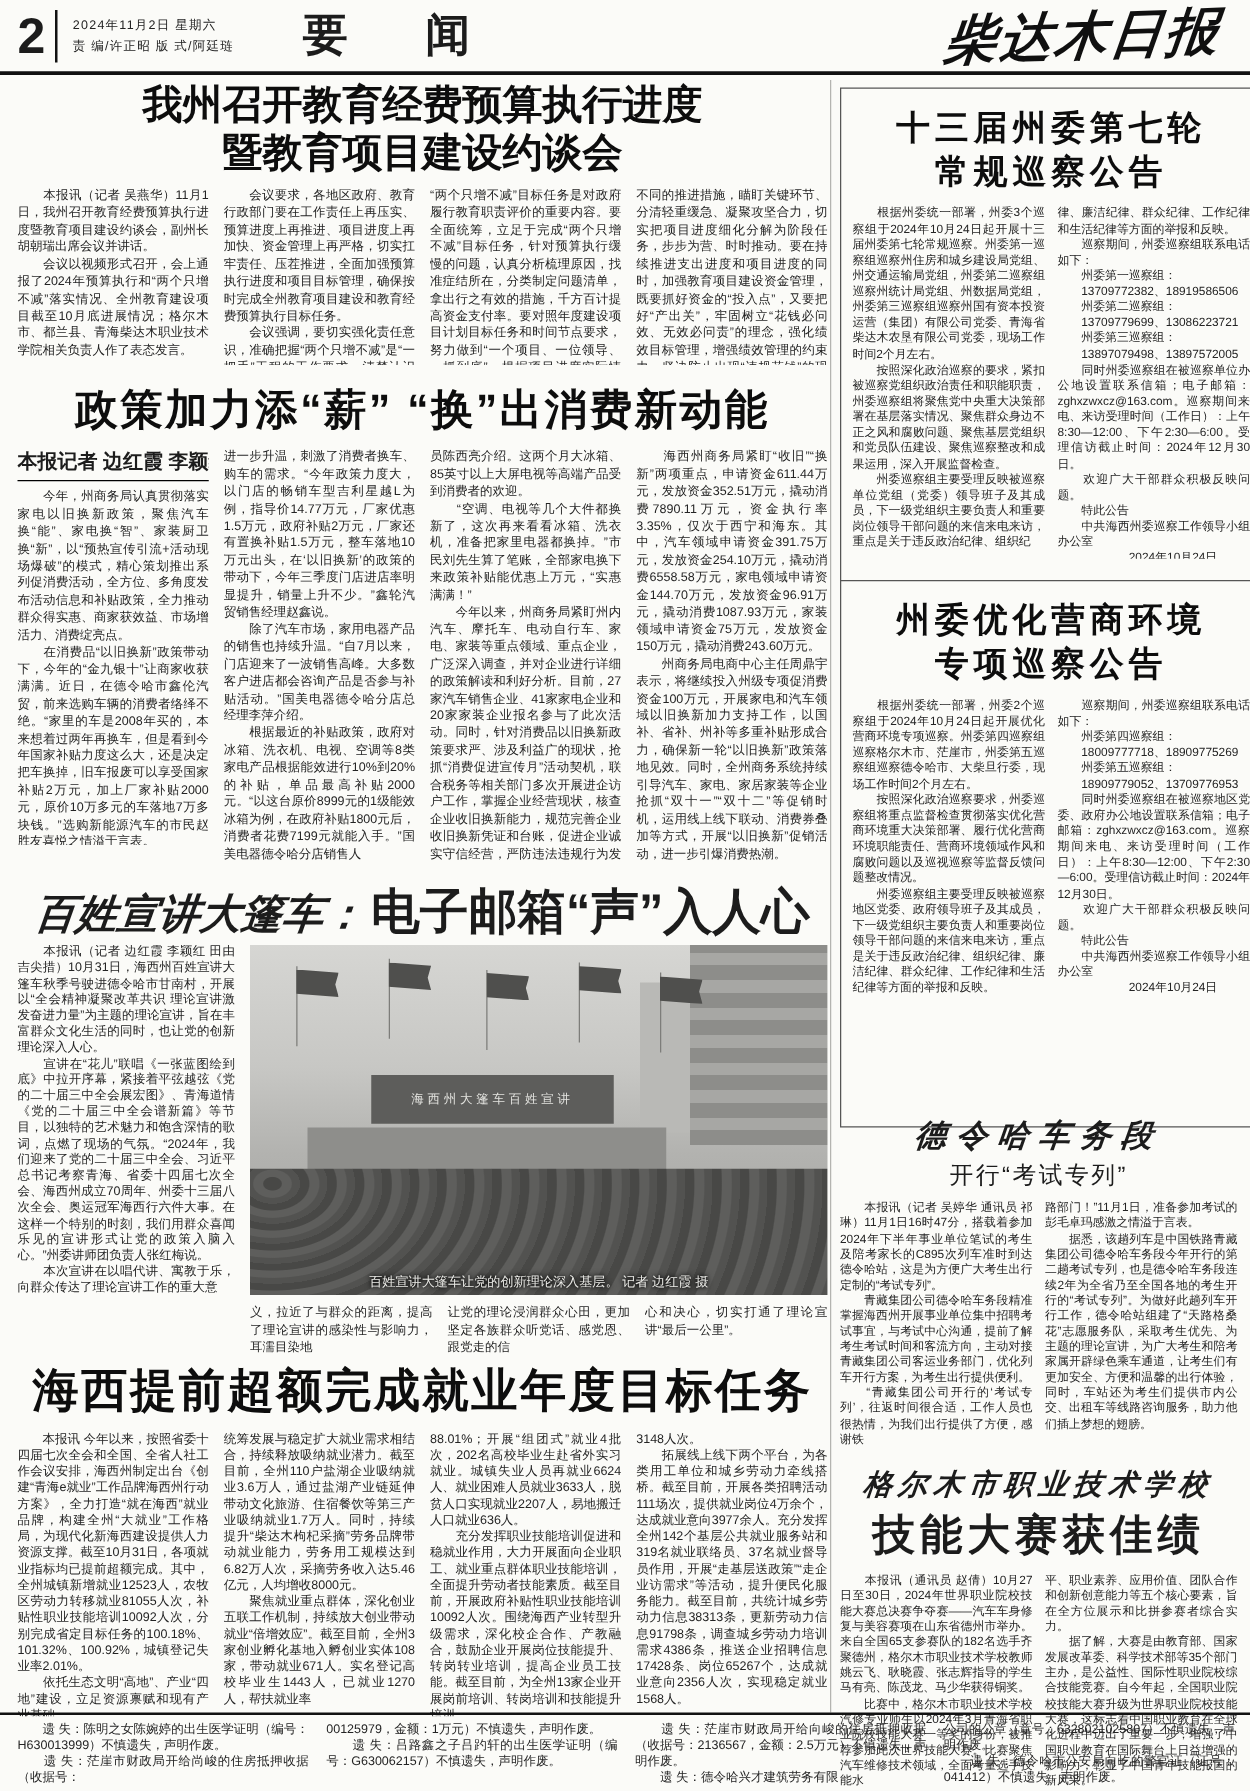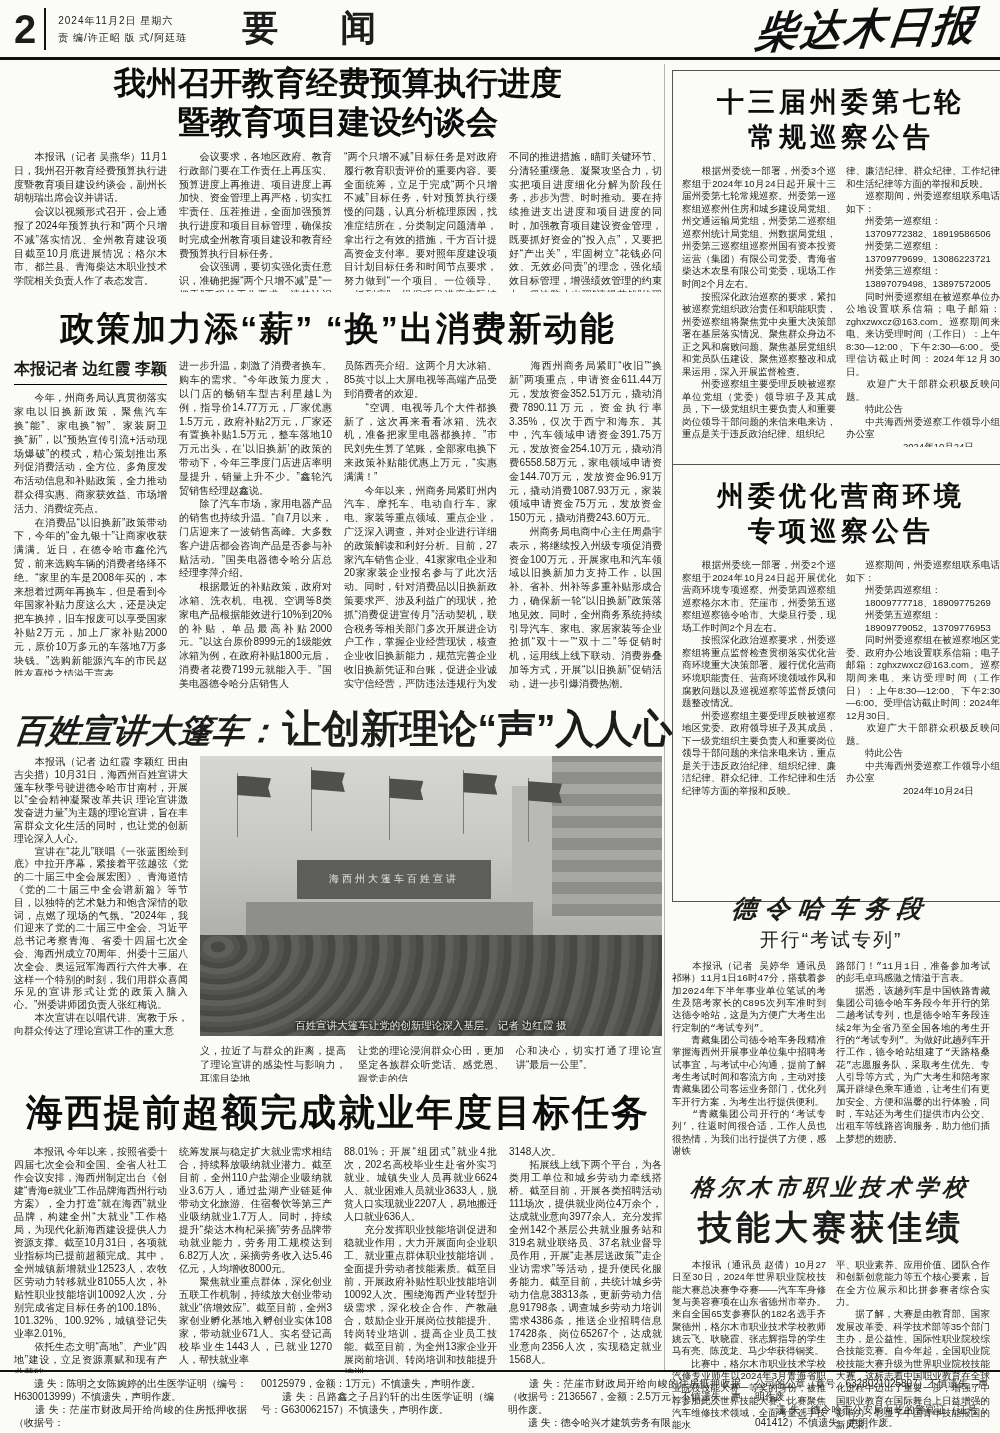--- a/index.html
+++ b/index.html
@@ -68,21 +68,21 @@
   #box1{top:70px;height:386px;}
   #box2{top:464px;height:420px;}
   .noticebox .headline{font-size:27px;letter-spacing:4px;line-height:1.3;margin:6px 0 10px;}
   .noticebox .cols{gap:10px;}
   .noticebox .bt{font-size:9.5px;line-height:1.32;}
   #box1 .cols{height:282px;}
   #box2 .cols{height:316px;}
   #train{top:892px;height:272px;}
   #train .t-script{font-size:25px;letter-spacing:8px;text-align:center;}
   #train .t-bold{font-size:19px;font-weight:400;text-align:center;letter-spacing:2px;margin-top:2px;}
-  #train .cols{margin-top:8px;height:196px;gap:10px;font-family:Liberation Mono, monospace;}
+  #train .cols{margin-top:8px;height:196px;gap:10px;}
   #train .bt,#school .bt{font-size:9.5px;line-height:1.3;}
   #school{top:1172px;height:261px;}
   #school .t-script{font-size:23px;letter-spacing:5px;text-align:center;}
   #school .t-bold{font-size:34px;font-weight:900;text-align:center;letter-spacing:4px;margin-top:2px;}
   #school .cols{margin-top:8px;height:178px;gap:10px;}
   
   .rule-bottom{position:absolute;left:0;right:0;top:1370px;height:2px;background:#111;}
   #notices{position:absolute;left:14px;right:12px;top:1377px;height:54px;display:flex;gap:14px;}
   #notices>div{flex:1;min-width:0;}
   #notices .bt{font-size:10px;line-height:1.3;}
@@ -136,21 +136,21 @@
 　　“空调、电视等几个大件都换新了，这次再来看看冰箱、洗衣机，准备把家里电器都换掉。”市民刘先生算了笔账，全部家电换下来政策补贴能优惠上万元，“实惠满满！”
 　　今年以来，州商务局紧盯州内汽车、摩托车、电动自行车、家电、家装等重点领域、重点企业，广泛深入调查，并对企业进行详细的政策解读和利好分析。目前，27家汽车销售企业、41家家电企业和20家家装企业报名参与了此次活动。同时，针对消费品以旧换新政策要求严、涉及利益广的现状，抢抓“消费促进宣传月”活动契机，联合税务等相关部门多次开展进企访户工作，掌握企业经营现状，核查企业收旧换新能力，规范完善企业收旧换新凭证和台账，促进企业诚实守信经营，严防违法违规行为发生。</div>
       <div class="bt">　　海西州商务局紧盯“收旧”“换新”两项重点，申请资金611.44万元，发放资金352.51万元，撬动消费7890.11万元，资金执行率3.35%，仅次于西宁和海东。其中，汽车领域申请资金391.75万元，发放资金254.10万元，撬动消费6558.58万元，家电领域申请资金144.70万元，发放资金96.91万元，撬动消费1087.93万元，家装领域申请资金75万元，发放资金150万元，撬动消费243.60万元。
 　　州商务局电商中心主任周鼎宇表示，将继续投入州级专项促消费资金100万元，开展家电和汽车领域以旧换新加力支持工作，以国补、省补、州补等多重补贴形成合力，确保新一轮“以旧换新”政策落地见效。同时，全州商务系统持续引导汽车、家电、家居家装等企业抢抓“双十一”“双十二”等促销时机，运用线上线下联动、消费券叠加等方式，开展“以旧换新”促销活动，进一步引爆消费热潮。</div>
     </div>
   </div>
 
   <div id="xuanjiang" class="leftzone">
     <div id="xj-head">
       <span class="script">百姓宣讲大篷车：</span>
-      <span class="bold">让创新理论“声”入人心</span>
+      <span class="bold">电子邮箱“声”入人心</span>
     </div>
     <div id="xj-body">
       <div id="xj-left" class="bt">　　本报讯（记者 边红霞 李颖红 田由吉尖措）10月31日，海西州百姓宣讲大篷车秋季号驶进德令哈市甘南村，开展以“全会精神凝聚改革共识 理论宣讲激发奋进力量”为主题的理论宣讲，旨在丰富群众文化生活的同时，也让党的创新理论深入人心。
 　　宣讲在“花儿”联唱《一张蓝图绘到底》中拉开序幕，紧接着平弦越弦《党的二十届三中全会展宏图》、青海道情《党的二十届三中全会谱新篇》等节目，以独特的艺术魅力和饱含深情的歌词，点燃了现场的气氛。“2024年，我们迎来了党的二十届三中全会、习近平总书记考察青海、省委十四届七次全会、海西州成立70周年、州委十三届八次全会、奥运冠军海西行六件大事。在这样一个特别的时刻，我们用群众喜闻乐见的宣讲形式让党的政策入脑入心。”州委讲师团负责人张红梅说。
 　　本次宣讲在以唱代讲、寓教于乐，向群众传达了理论宣讲工作的重大意</div>
       <div id="xj-right">
         <div class="photo">
           <div class="building"></div>
           <div class="pole" style="left:8%;top:6%"></div>
           <div class="flag" style="left:8%;top:7%"></div>
@@ -241,21 +241,21 @@
   </div>
 
   <div id="train" class="rightzone">
     <div class="t-script script" style="display:block">德令哈车务段</div>
     <div class="t-bold">开行“考试专列”</div>
     <div class="cols">
       <div class="bt">　　本报讯（记者 吴婷华 通讯员 祁琳）11月1日16时47分，搭载着参加2024年下半年事业单位笔试的考生及陪考家长的C895次列车准时到达德令哈站，这是为方便广大考生出行定制的“考试专列”。
 　　青藏集团公司德令哈车务段精准掌握海西州开展事业单位集中招聘考试事宜，与考试中心沟通，提前了解考生考试时间和客流方向，主动对接青藏集团公司客运业务部门，优化列车开行方案，为考生出行提供便利。
 　　“青藏集团公司开行的‘考试专列’，往返时间很合适，工作人员也很热情，为我们出行提供了方便，感谢铁</div>
       <div class="bt">路部门！”11月1日，准备参加考试的彭毛卓玛感激之情溢于言表。
-　　据悉，该趟列车是中国铁路青藏集团公司德令哈车务段今年开行的第二趟考试专列，也是德令哈车务段连续2年为全省乃至全国各地的考生开行的“考试专列”。为做好此趟列车开行工作，德令哈站组建了“天路格桑花”志愿服务队，采取考生优先、专人引导等方式，为广大考生和陪考家属开辟绿色乘车通道，让考生们有更加安全、方便和温馨的出行体验，同时，车站还为考生们提供市内公交、出租车等线路咨询服务，助力他们插上梦想的翅膀。</div>
+　　据悉，该趟列车是中国铁路青藏集团公司德令哈车务段今年开行的第二趟考试专列，也是德令哈车务段连续2年为全省乃至全国各地的考生开行的“考试专列”。为做好此趟列车开行工作，德令哈站组建了“天路格桑花”志愿服务队，采取考生优先、为主题的理论宣讲，为广大考生和陪考家属开辟绿色乘车通道，让考生们有更加安全、方便和温馨的出行体验，同时，车站还为考生们提供市内公交、出租车等线路咨询服务，助力他们插上梦想的翅膀。</div>
     </div>
   </div>
 
   <div id="school" class="rightzone">
     <div class="t-script script" style="display:block">格尔木市职业技术学校</div>
     <div class="t-bold">技能大赛获佳绩</div>
     <div class="cols">
       <div class="bt">　　本报讯（通讯员 赵倩）10月27日至30日，2024年世界职业院校技能大赛总决赛争夺赛——汽车车身修复与美容赛项在山东省德州市举办。来自全国65支参赛队的182名选手齐聚德州，格尔木市职业技术学校教师姚云飞、耿晓霞、张志辉指导的学生马有亮、陈茂龙、马少华获得铜奖。
 　　比赛中，格尔木市职业技术学校汽修专业师生以2024年3月青海省职业院校技能大赛一等奖的身份，被推荐参加此次世界技能大赛。比赛聚焦汽车维修技术领域，全面考量选手技能水</div>
       <div class="bt">平、职业素养、应用价值、团队合作和创新创意能力等五个核心要素，旨在全方位展示和比拼参赛者综合实力。

